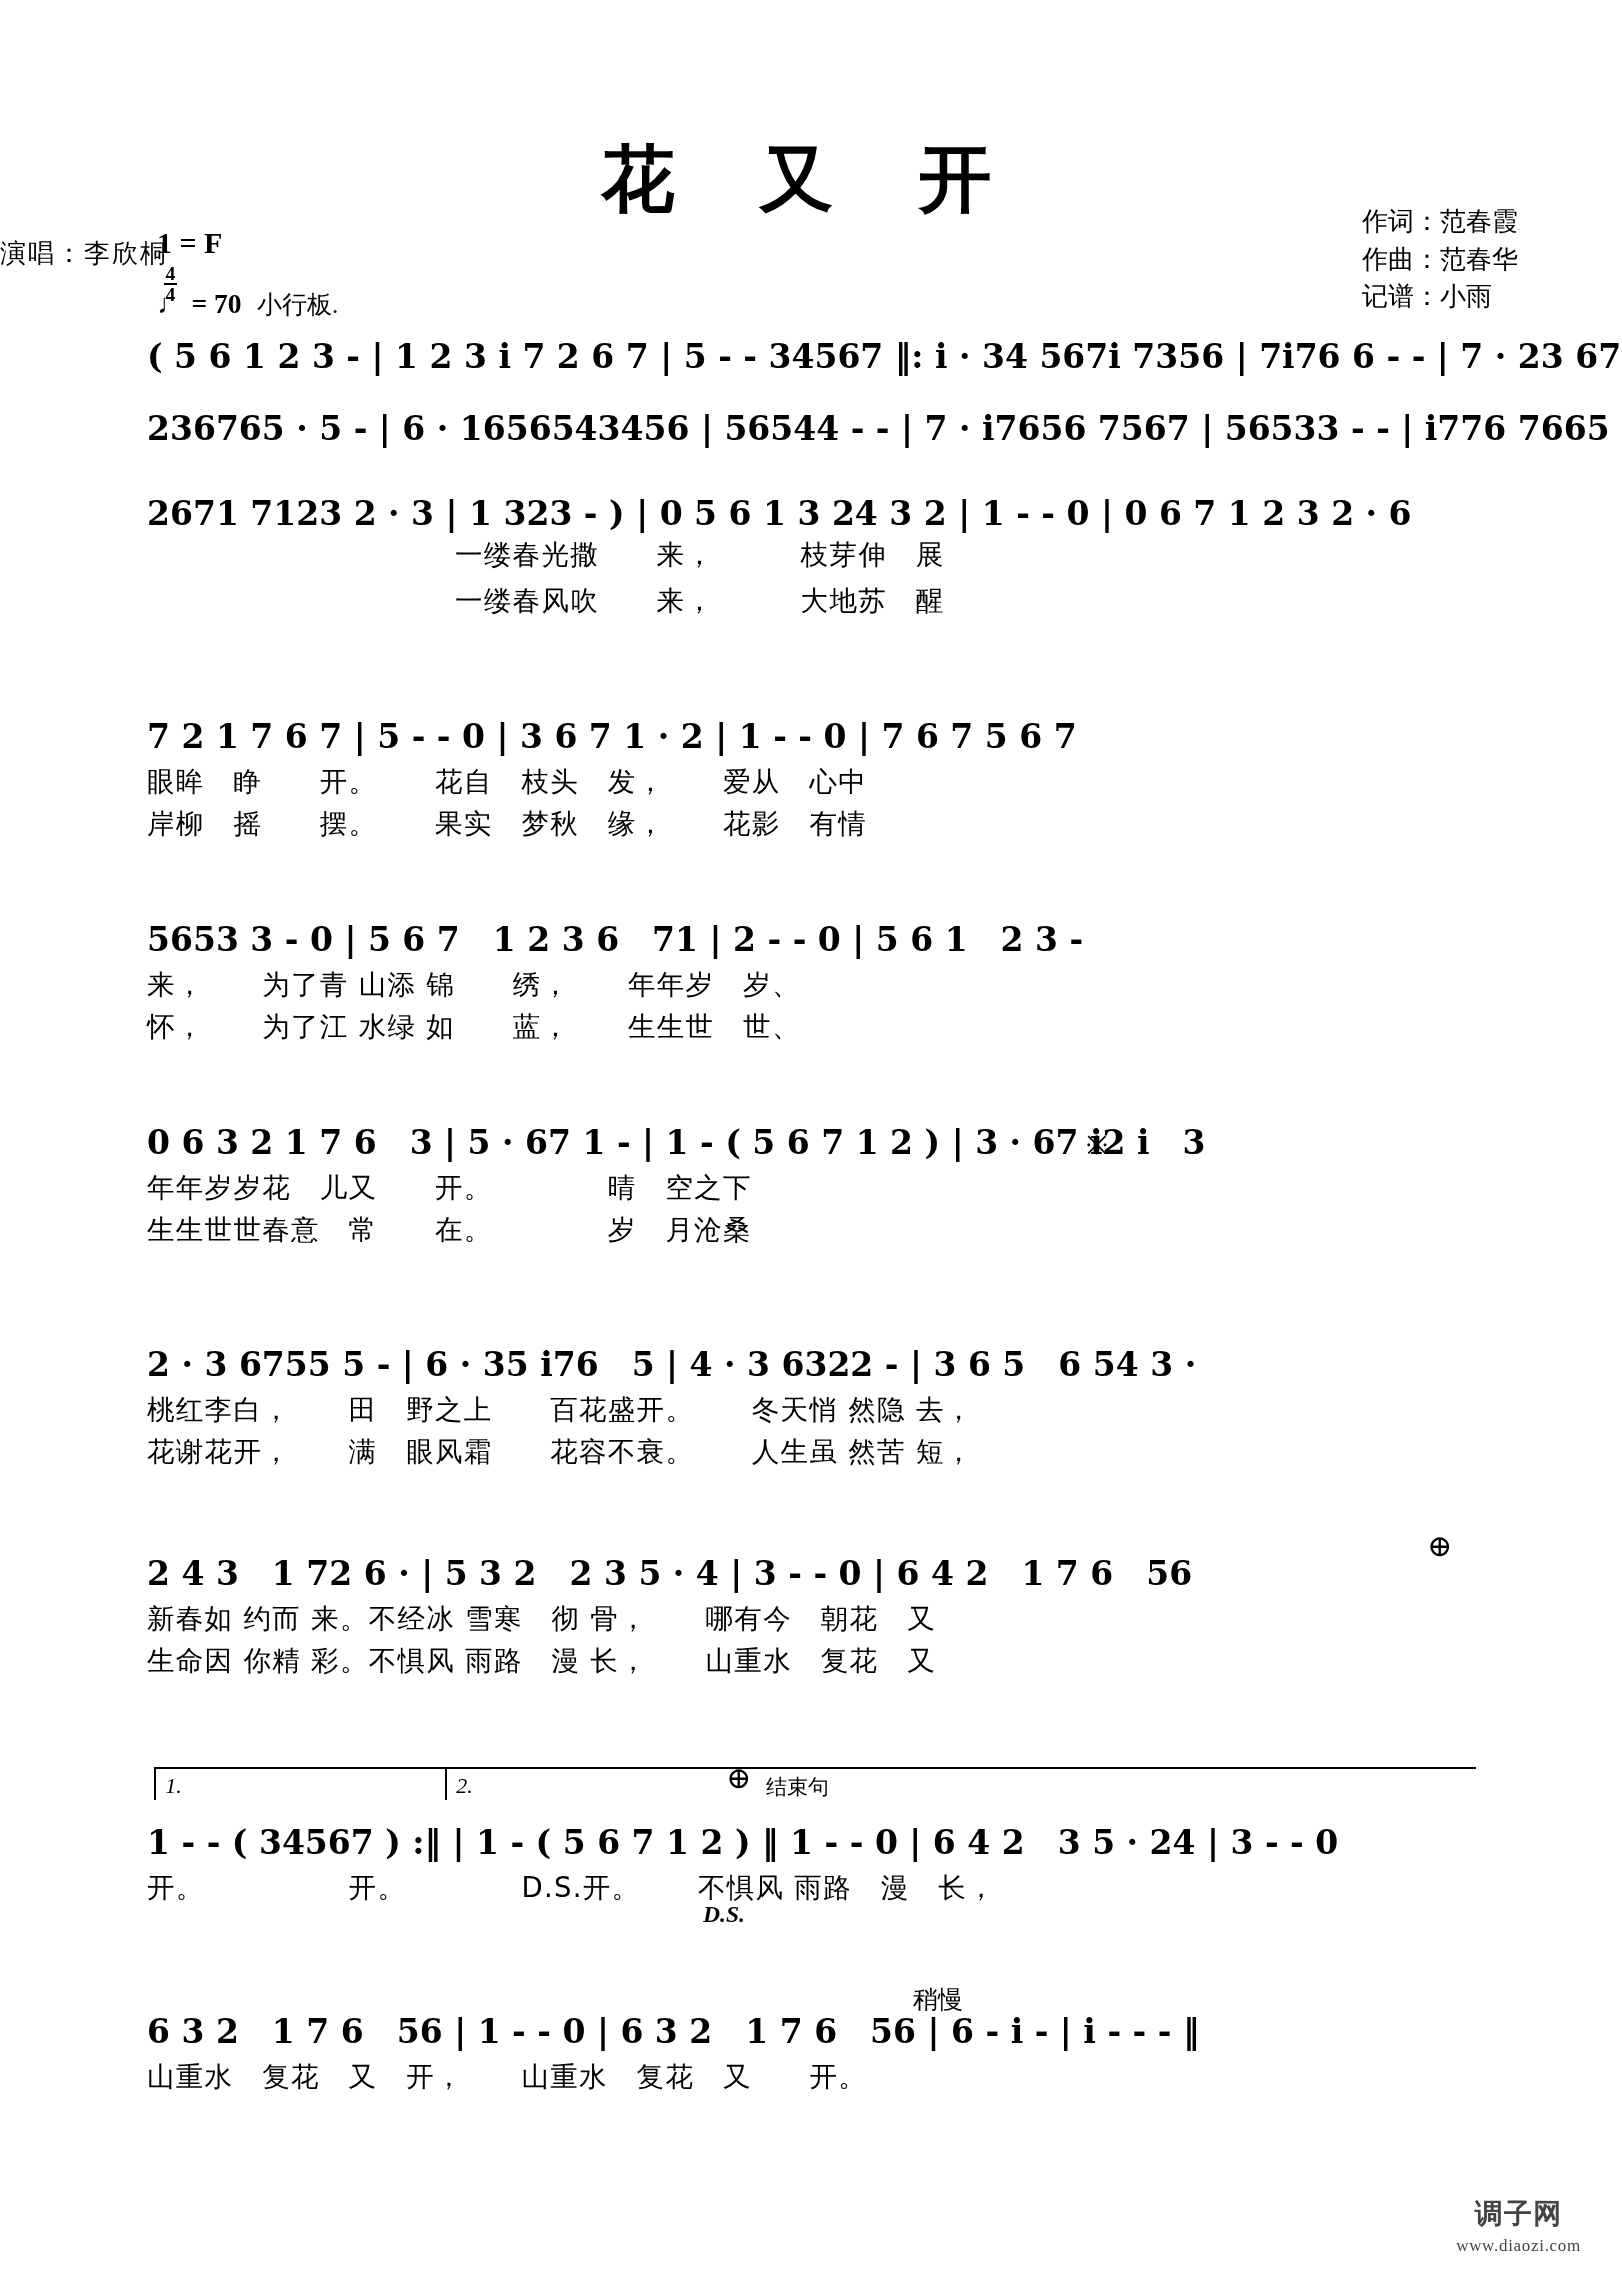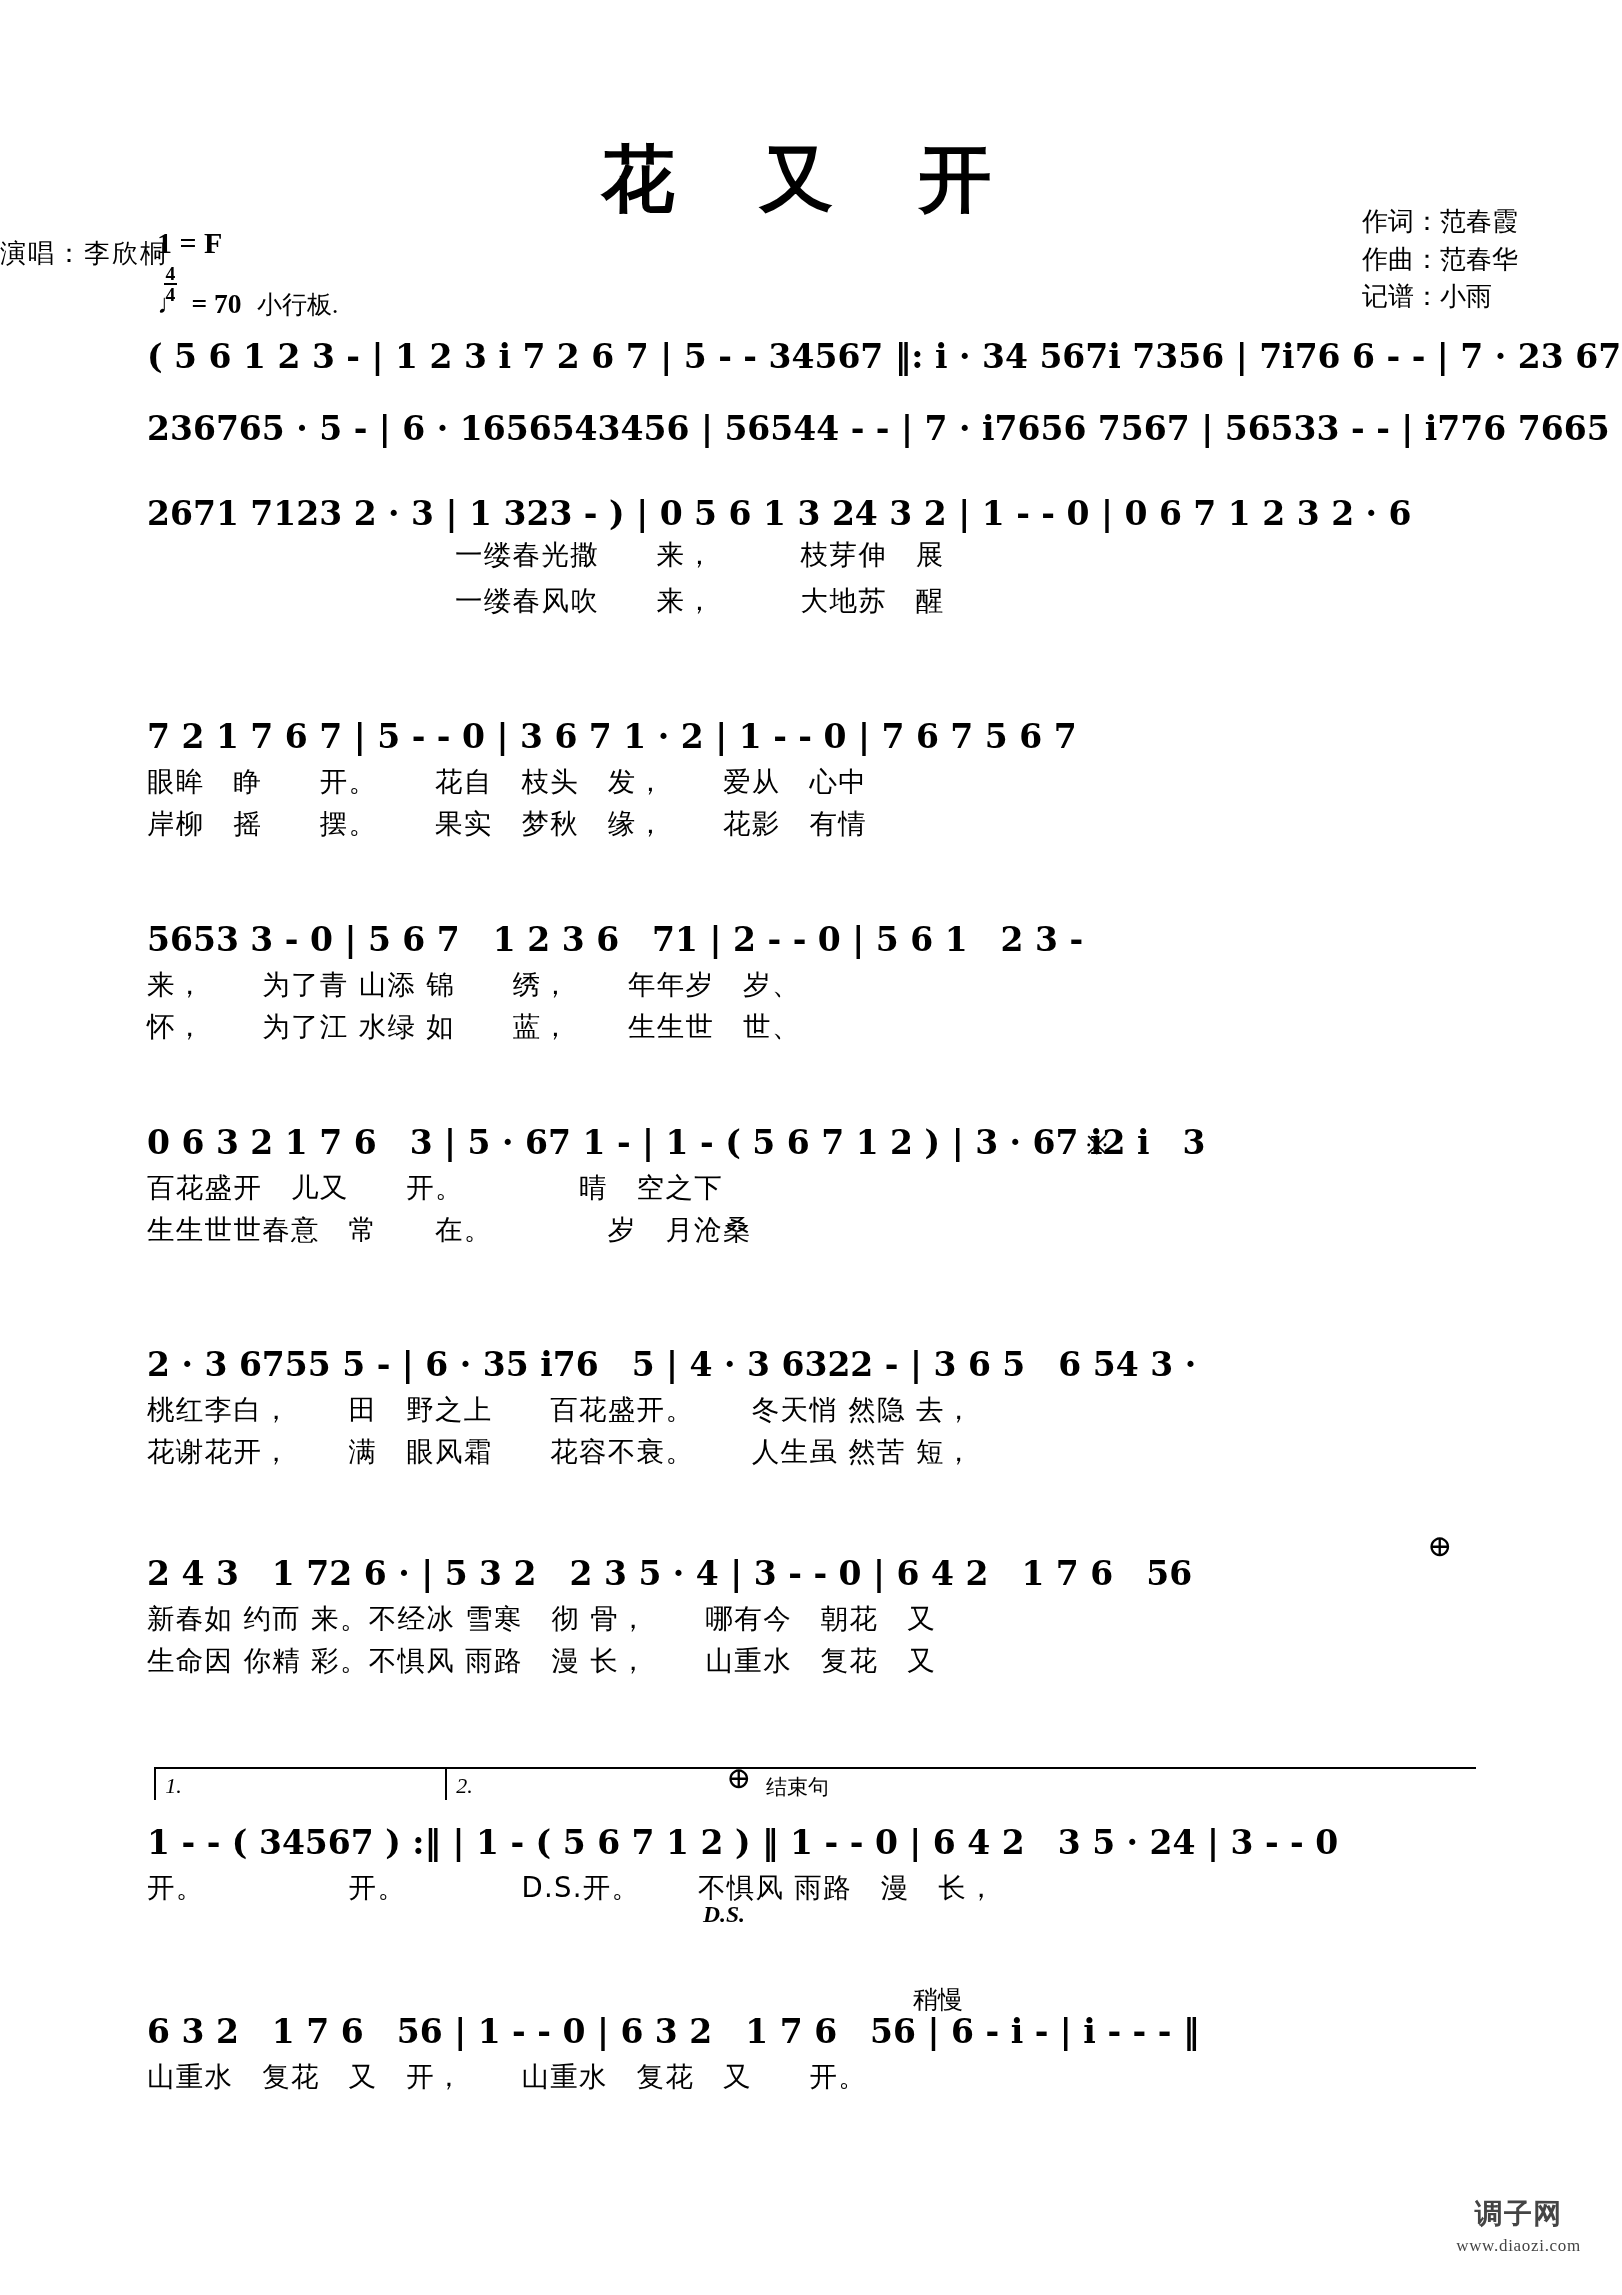--- a/index.html
+++ b/index.html
@@ -187,21 +187,21 @@
   </div>
 
   <div class="system" style="top:923px">
     <div class="noterow">5653 3 - 0 | 5 6 7　1 2 3 6　71 | 2 - - 0 | 5 6 1　2 3 -</div>
     <div class="lyricrow">来，　　为了青 山添 锦　　绣，　　年年岁　岁、</div>
     <div class="lyricrow second">怀，　　为了江 水绿 如　　蓝，　　生生世　世、</div>
   </div>
 
   <div class="system" style="top:1126px">
     <div class="noterow">0 6 3 2 1 7 6　3 | 5 · 67 1 - | 1 - ( 5 6 7 1 2 ) | 3 · 67 i2 i　3</div>
-    <div class="lyricrow">百花盛开　儿又　　开。　　　　晴　空之下</div>
+    <div class="lyricrow">年年岁岁花　儿又　　开。　　　　晴　空之下</div>
     <div class="lyricrow second">生生世世春意　常　　在。　　　　岁　月沧桑</div>
   </div>
   <div class="endtag" style="top:1126px; left:1086px; font-size:26px">※</div>
 
   <div class="system" style="top:1348px">
     <div class="noterow">2 · 3 6755 5 - | 6 · 35 i76　5 | 4 · 3 6322 - | 3 6 5　6 54 3 ·</div>
     <div class="lyricrow">桃红李白，　　田　野之上　　百花盛开。　　冬天悄 然隐 去，</div>
     <div class="lyricrow second">花谢花开，　　满　眼风霜　　花容不衰。　　人生虽 然苦 短，</div>
   </div>
 

